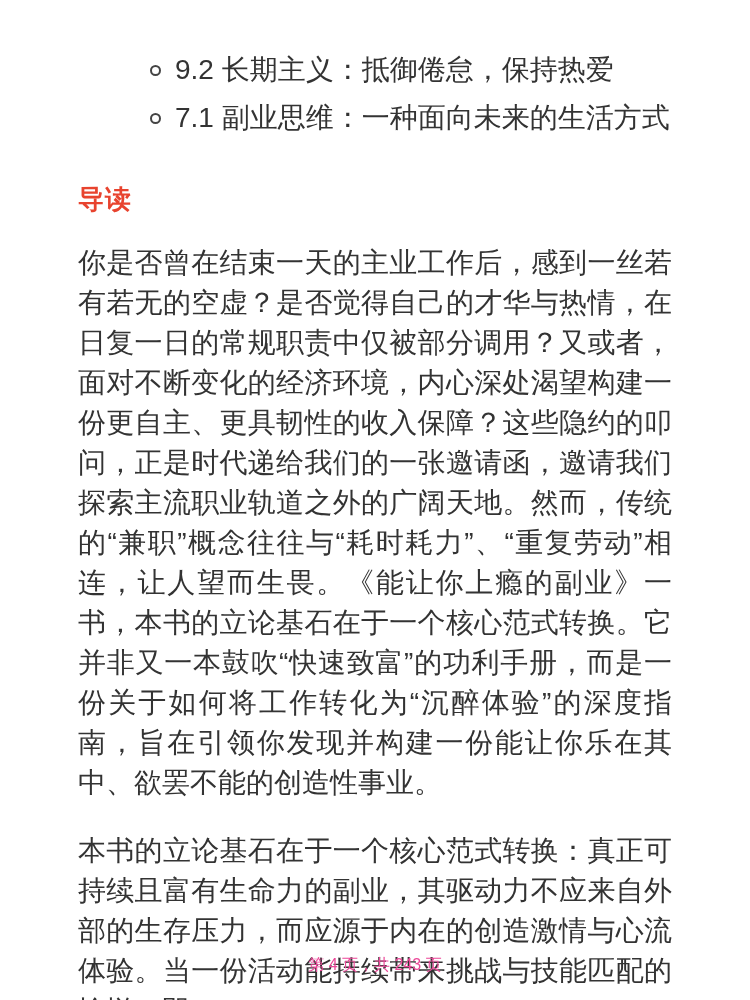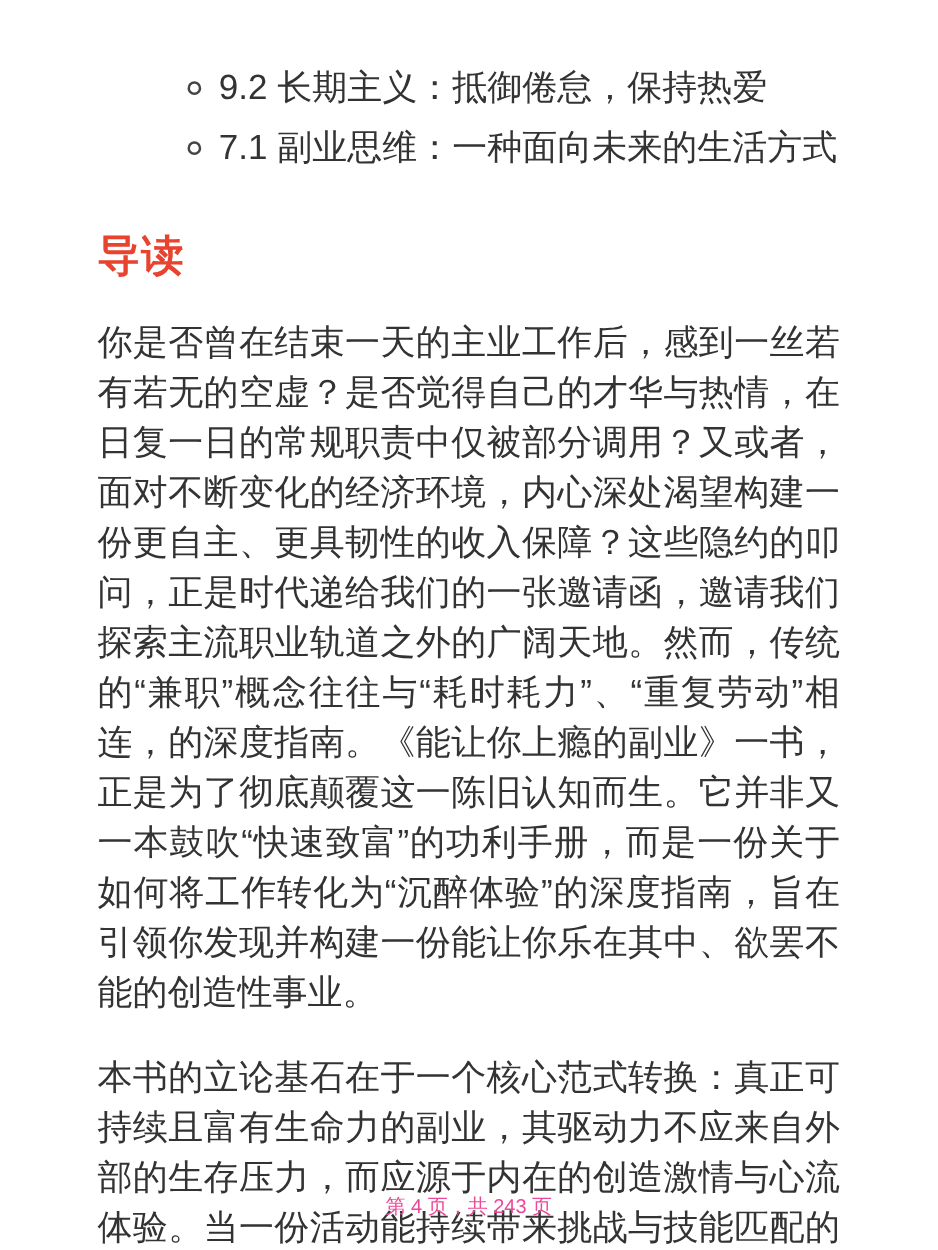--- a/index.html
+++ b/index.html
@@ -35,21 +35,21 @@
     width: 11px;
     height: 11px;
     border: 2px solid #444444;
     border-radius: 50%;
     margin-right: 14px;
     background: transparent;
   }
   .section-heading {
     margin-top: 40px;
     margin-bottom: 26px;
-    font-size: 34px;
+    font-size: 26px;
     font-weight: 700;
     color: #e8432e;
     letter-spacing: 1px;
   }
   .para {
     font-size: 28px;
     line-height: 40px;
     color: #333333;
     text-align: justify;
     margin-bottom: 28px;
@@ -77,19 +77,19 @@
       <span>9.2 长期主义：抵御倦怠，保持热爱</span>
     </li>
     <li class="toc-item">
       <span class="bullet"></span>
       <span>7.1 副业思维：一种面向未来的生活方式</span>
     </li>
   </ul>
 
   <h1 class="section-heading">导读</h1>
 
-  <p class="para">你是否曾在结束一天的主业工作后，感到一丝若有若无的空虚？是否觉得自己的才华与热情，在日复一日的常规职责中仅被部分调用？又或者，面对不断变化的经济环境，内心深处渴望构建一份更自主、更具韧性的收入保障？这些隐约的叩问，正是时代递给我们的一张邀请函，邀请我们探索主流职业轨道之外的广阔天地。然而，传统的“兼职”概念往往与“耗时耗力”、“重复劳动”相连，的深度指南。《能让你上瘾的副业》一书，正是为了彻底颠覆这一陈旧认知而生。它并非又一本鼓吹“快速致富”的功利手册，而是一份关于如何将工作转化为“沉醉体验”的深度指南，旨在引领你发现并构建一份能让你乐在其中、欲罢不能的创造性事业。</p>
+  <p class="para">你是否曾在结束一天的主业工作后，感到一丝若有若无的空虚？是否觉得自己的才华与热情，在日复一日的常规职责中仅被部分调用？又或者，面对不断变化的经济环境，内心深处渴望构建一份更自主、更具韧性的收入保障？这些隐约的叩问，正是时代递给我们的一张邀请函，邀请我们探索主流职业轨道之外的广阔天地。然而，传统的“兼职”概念往往与“耗时耗力”、“重复劳动”相连，让人望而生畏。《能让你上瘾的副业》一书，本书的立论基石在于一个核心范式转换。它并非又一本鼓吹“快速致富”的功利手册，而是一份关于如何将工作转化为“沉醉体验”的深度指南，旨在引领你发现并构建一份能让你乐在其中、欲罢不能的创造性事业。</p>
 
   <p class="para">本书的立论基石在于一个核心范式转换：真正可持续且富有生命力的副业，其驱动力不应来自外部的生存压力，而应源于内在的创造激情与心流体验。当一份活动能持续带来挑战与技能匹配的愉悦、即</p>
 
   <div class="page-footer">第 4 页，共 243 页</div>
 
 </div>
 
 </body></html>

